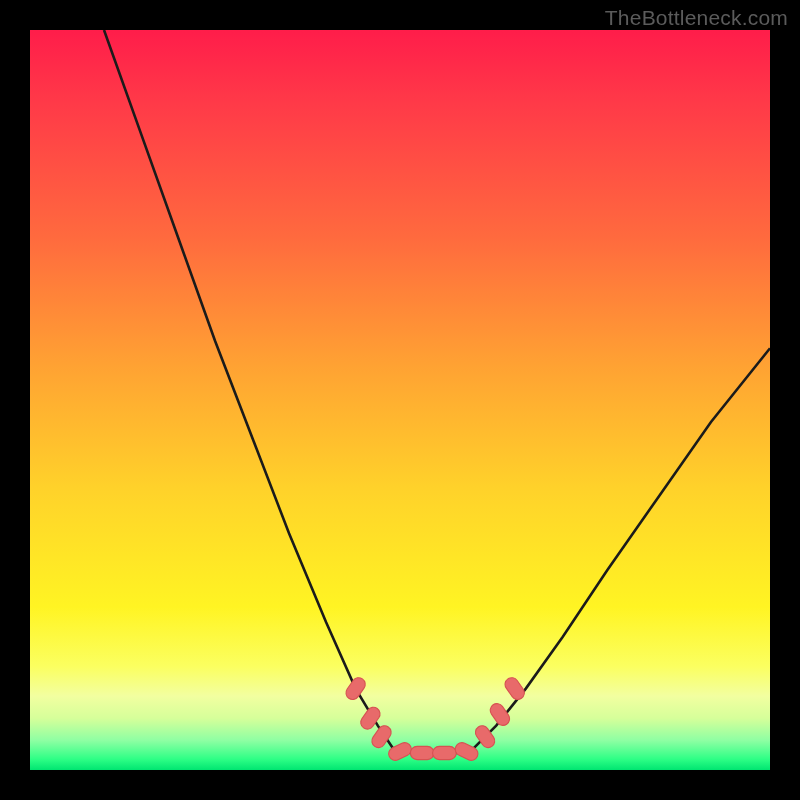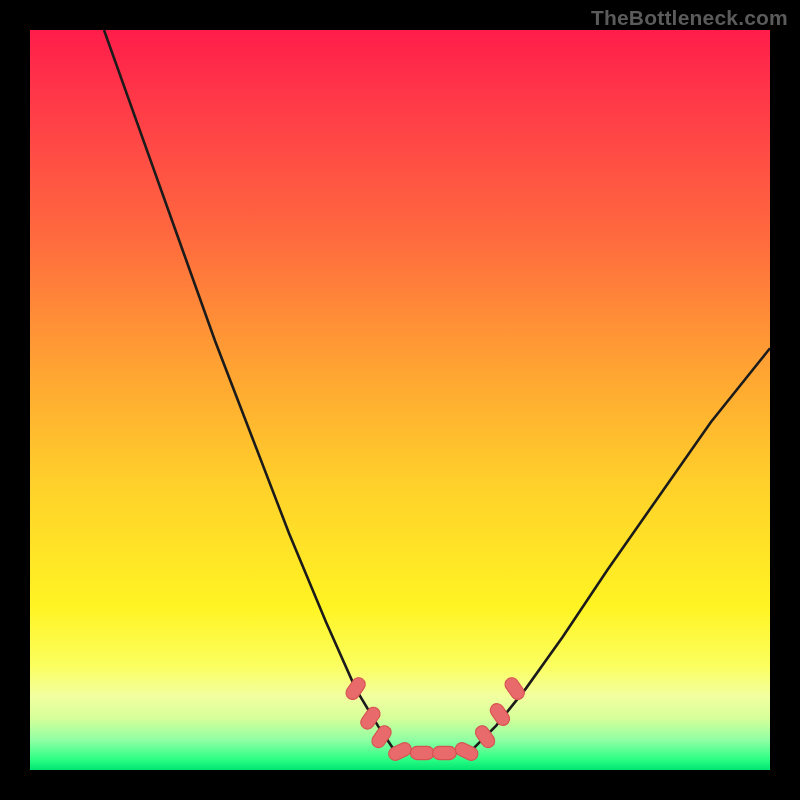--- a/index.html
+++ b/index.html
@@ -47,21 +47,21 @@
   svg.curves {
     position: absolute;
     inset: 0;
   }
   .watermark {
     position: absolute;
     top: 6px;
     right: 12px;
     color: #5b5b5b;
     font-size: 21px;
-    font-weight: 700;
+    font-weight: 400;
     letter-spacing: 0.2px;
     user-select: none;
   }
 </style>
 </head>
 <body>
 
 <div class="frame">
 
   <div class="plot-area">

